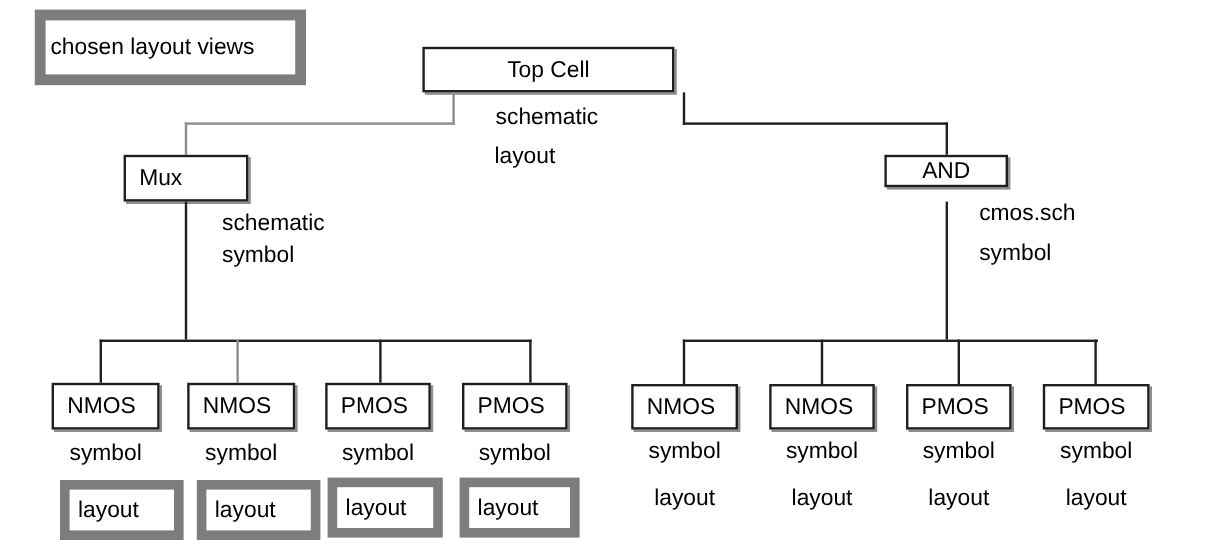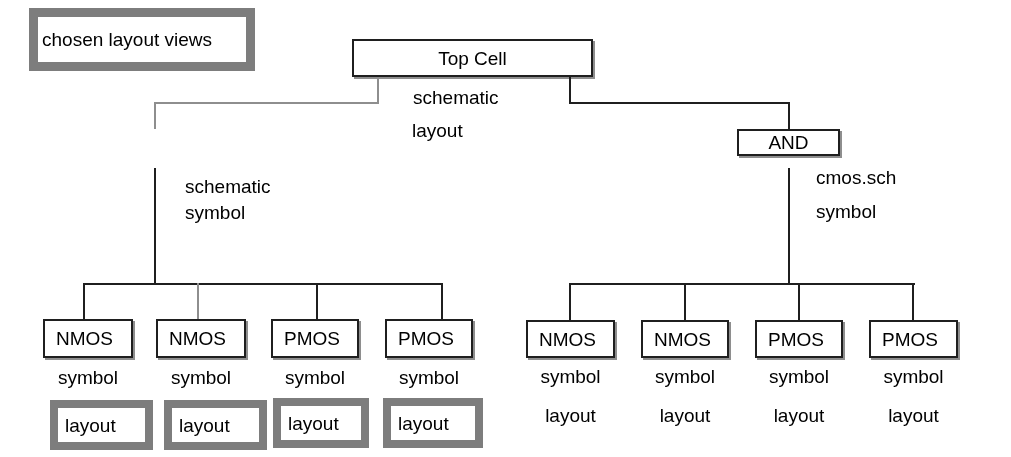--- a/index.html
+++ b/index.html
@@ -61,33 +61,36 @@
 </style>
 </head>
 <body>
 
 <div id="canvas">
 
   <div class="hl legend" style="left:29px; top:8px; width:226px; height:63px;">
     <span>chosen layout views</span>
   </div>
 
-  <div class="node center" style="left:352px; top:39px; width:241px; height:38px;">
+  <div class="node center" style="left:352px; top:39px; width:210px; height:38px;">
     <span>Top Cell</span>
   </div>
   <div class="lbl" style="left:413px; top:88px;">schematic</div>
   <div class="lbl" style="left:412px; top:121px;">layout</div>
 
   <div class="line v gray" style="left:377px; top:77px;  height:27px;"></div>
   <div class="line h gray" style="left:154px; top:102px; width:225px;"></div>
   <div class="line v gray" style="left:154px; top:102px; height:27px;"></div>
   <div class="line v" style="left:569px; top:77px;  height:27px;"></div>
   <div class="line h" style="left:569px; top:102px; width:221px;"></div>
   <div class="line v" style="left:788px; top:102px; height:27px;"></div>
 
+  <div class="node padL" style="left:103px; top:129px; width:104px; height:39px;">
+    <span>Mux</span>
+  </div>
   <div class="lbl" style="left:185px; top:177px;">schematic</div>
   <div class="lbl" style="left:185px; top:203px;">symbol</div>
 
   <div class="node center" style="left:737px; top:129px; width:103px; height:27px;">
     <span>AND</span>
   </div>
   <div class="lbl" style="left:816px; top:168px;">cmos.sch</div>
   <div class="lbl" style="left:816px; top:202px;">symbol</div>
 
   <div class="line v" style="left:154px; top:168px; height:115px;"></div>

